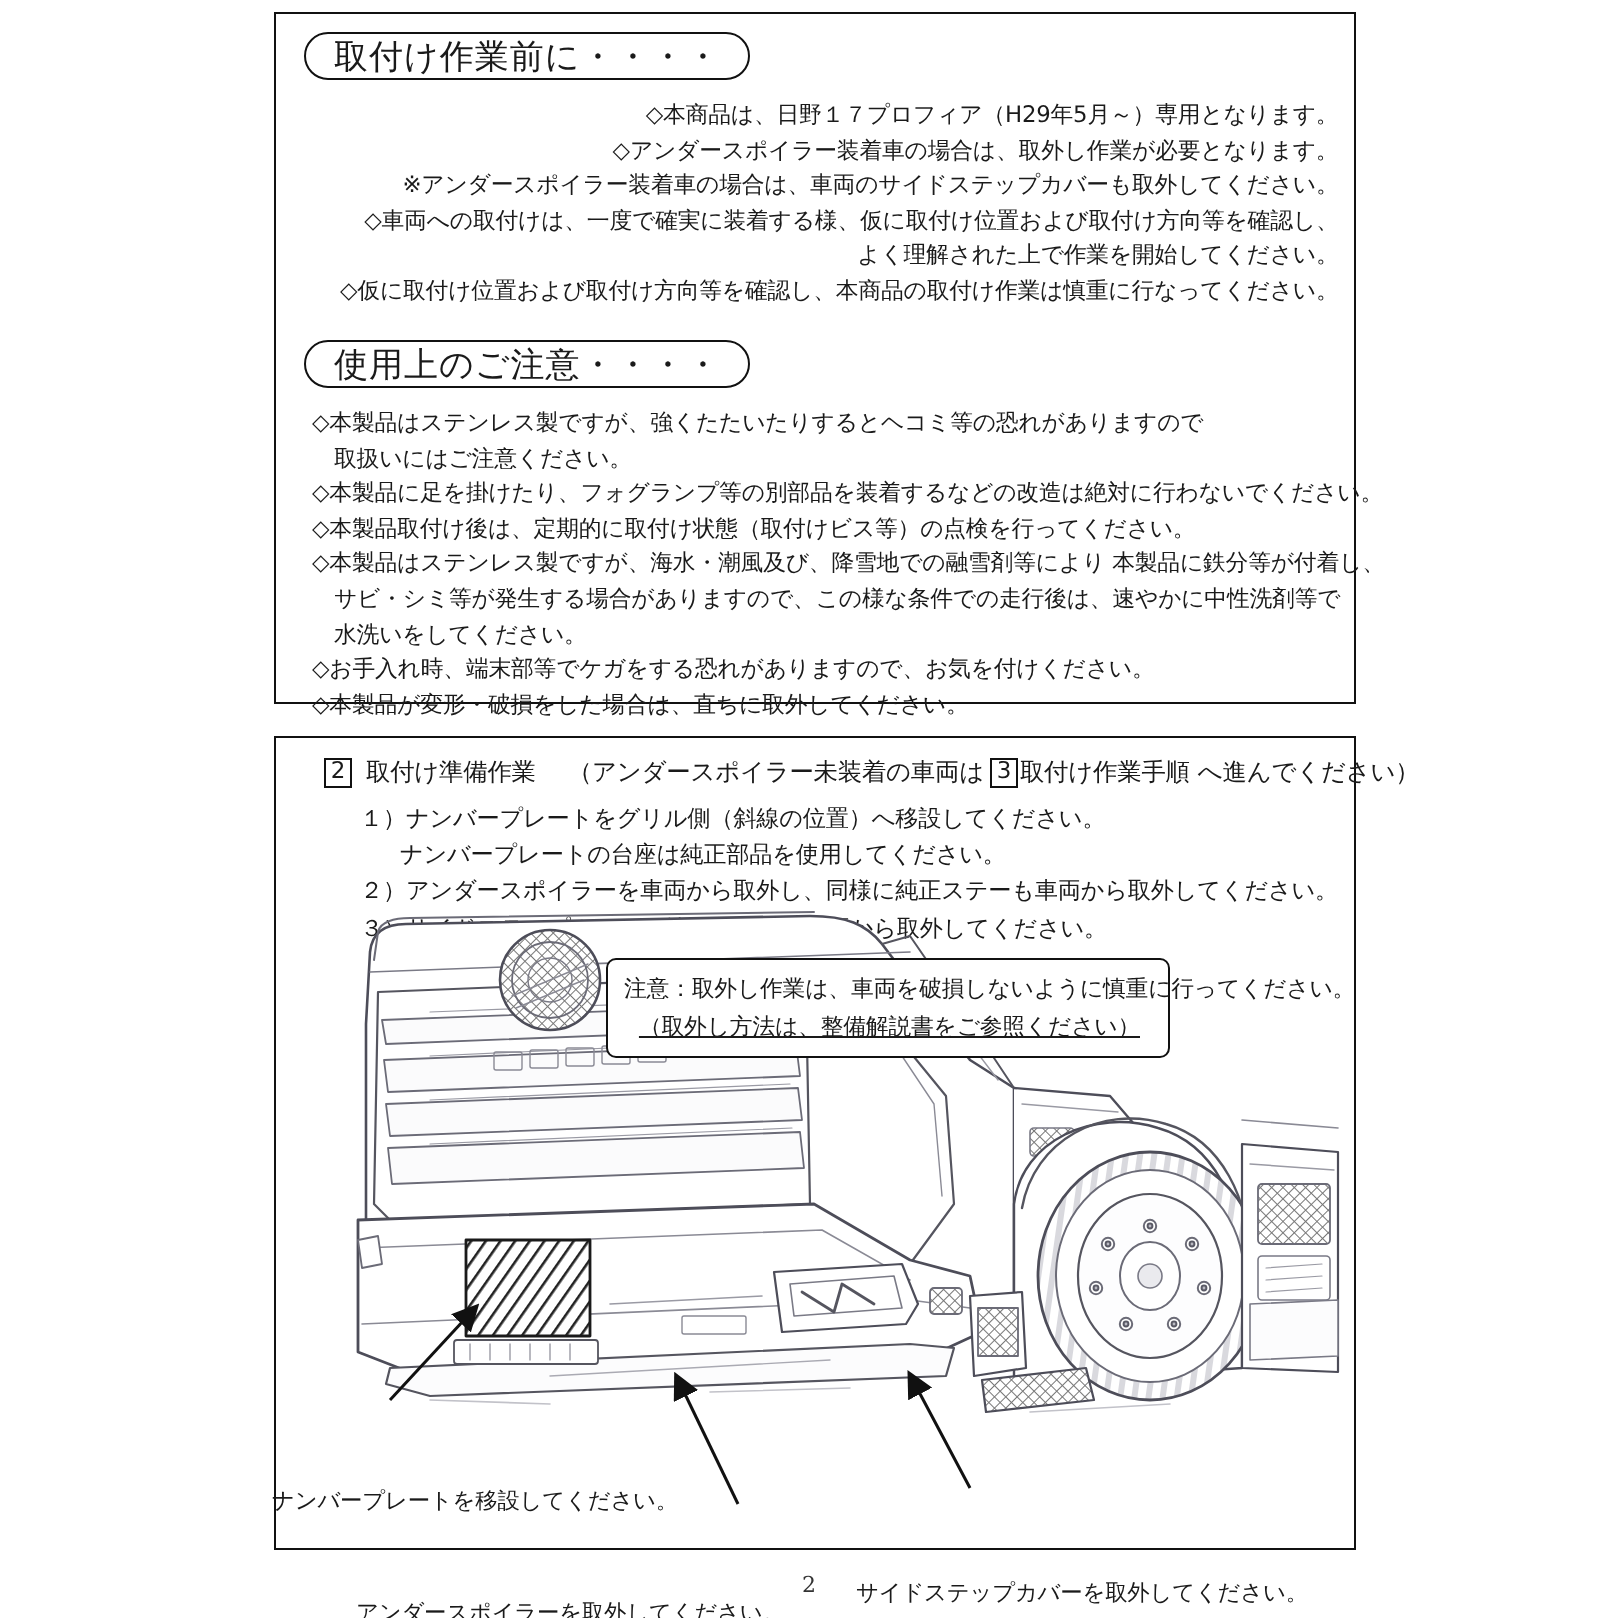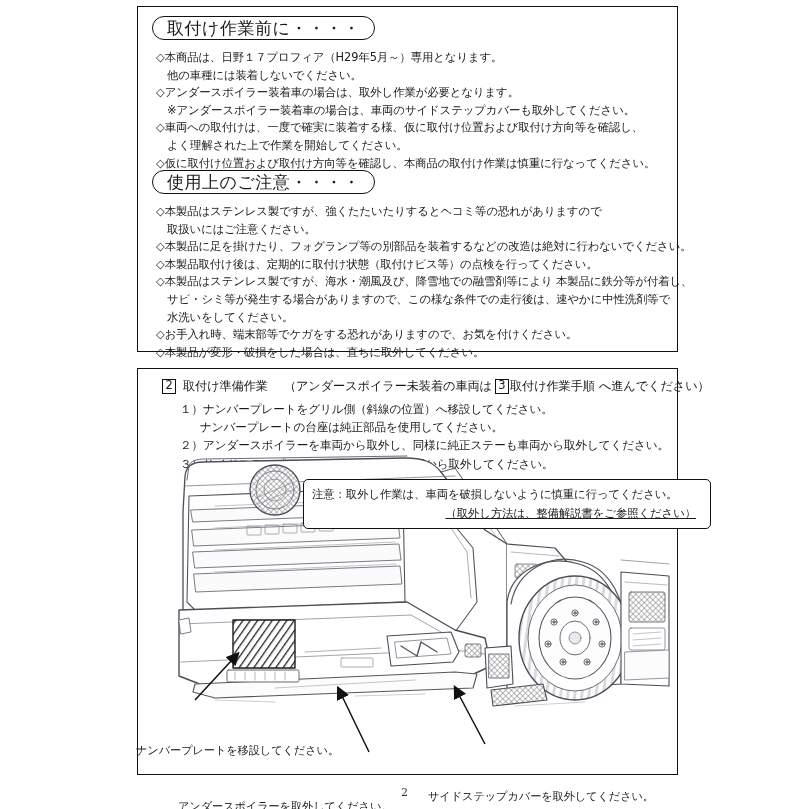--- a/index.html
+++ b/index.html
@@ -80,21 +80,21 @@
     line-height:18.2px;
     white-space:nowrap;
     letter-spacing:-0.1px;
   }
   .sline{display:block;white-space:nowrap;}
   .sline.ind{padding-left:20px;}
 
   
   #caution-box{
     position:absolute;
-    left:303px;top:479px;width:408px;height:50px;
+    left:303px;top:479px;width:282px;height:50px;
     border:1.4px solid #111;
     border-radius:5px;
     background:#fff;
     box-sizing:border-box;
     z-index:6;
     padding:5px 8px 0 8px;
     font-size:11.4px;
     line-height:19px;
     white-space:nowrap;
     letter-spacing:-0.1px;
@@ -145,25 +145,24 @@
 <body>
 
 <div class="page">
 
   <div class="panel" id="panel-precautions">
 
     <div class="pill" style="left:14px;top:9px;">
       <span>取付け作業前に・・・・</span>
     </div>
 
-    <div class="clist" id="list-before" style="left:18px;top:42px;">
+    <div class="clist" id="list-before" style="left:32px;top:42px;text-align:right;">
 
       <span class="citem">
         <span class="cline">◇本商品は、日野１７プロフィア（H29年5月～）専用となります。</span>
-        <span class="cline ind">他の車種には装着しないでください。</span>
       </span>
       <span class="citem">
         <span class="cline">◇アンダースポイラー装着車の場合は、取外し作業が必要となります。</span>
         <span class="cline ind">※アンダースポイラー装着車の場合は、車両のサイドステップカバーも取外してください。</span>
       </span>
       <span class="citem">
         <span class="cline">◇車両への取付けは、一度で確実に装着する様、仮に取付け位置および取付け方向等を確認し、</span>
         <span class="cline ind">よく理解された上で作業を開始してください。</span>
       </span>
       <span class="citem">

